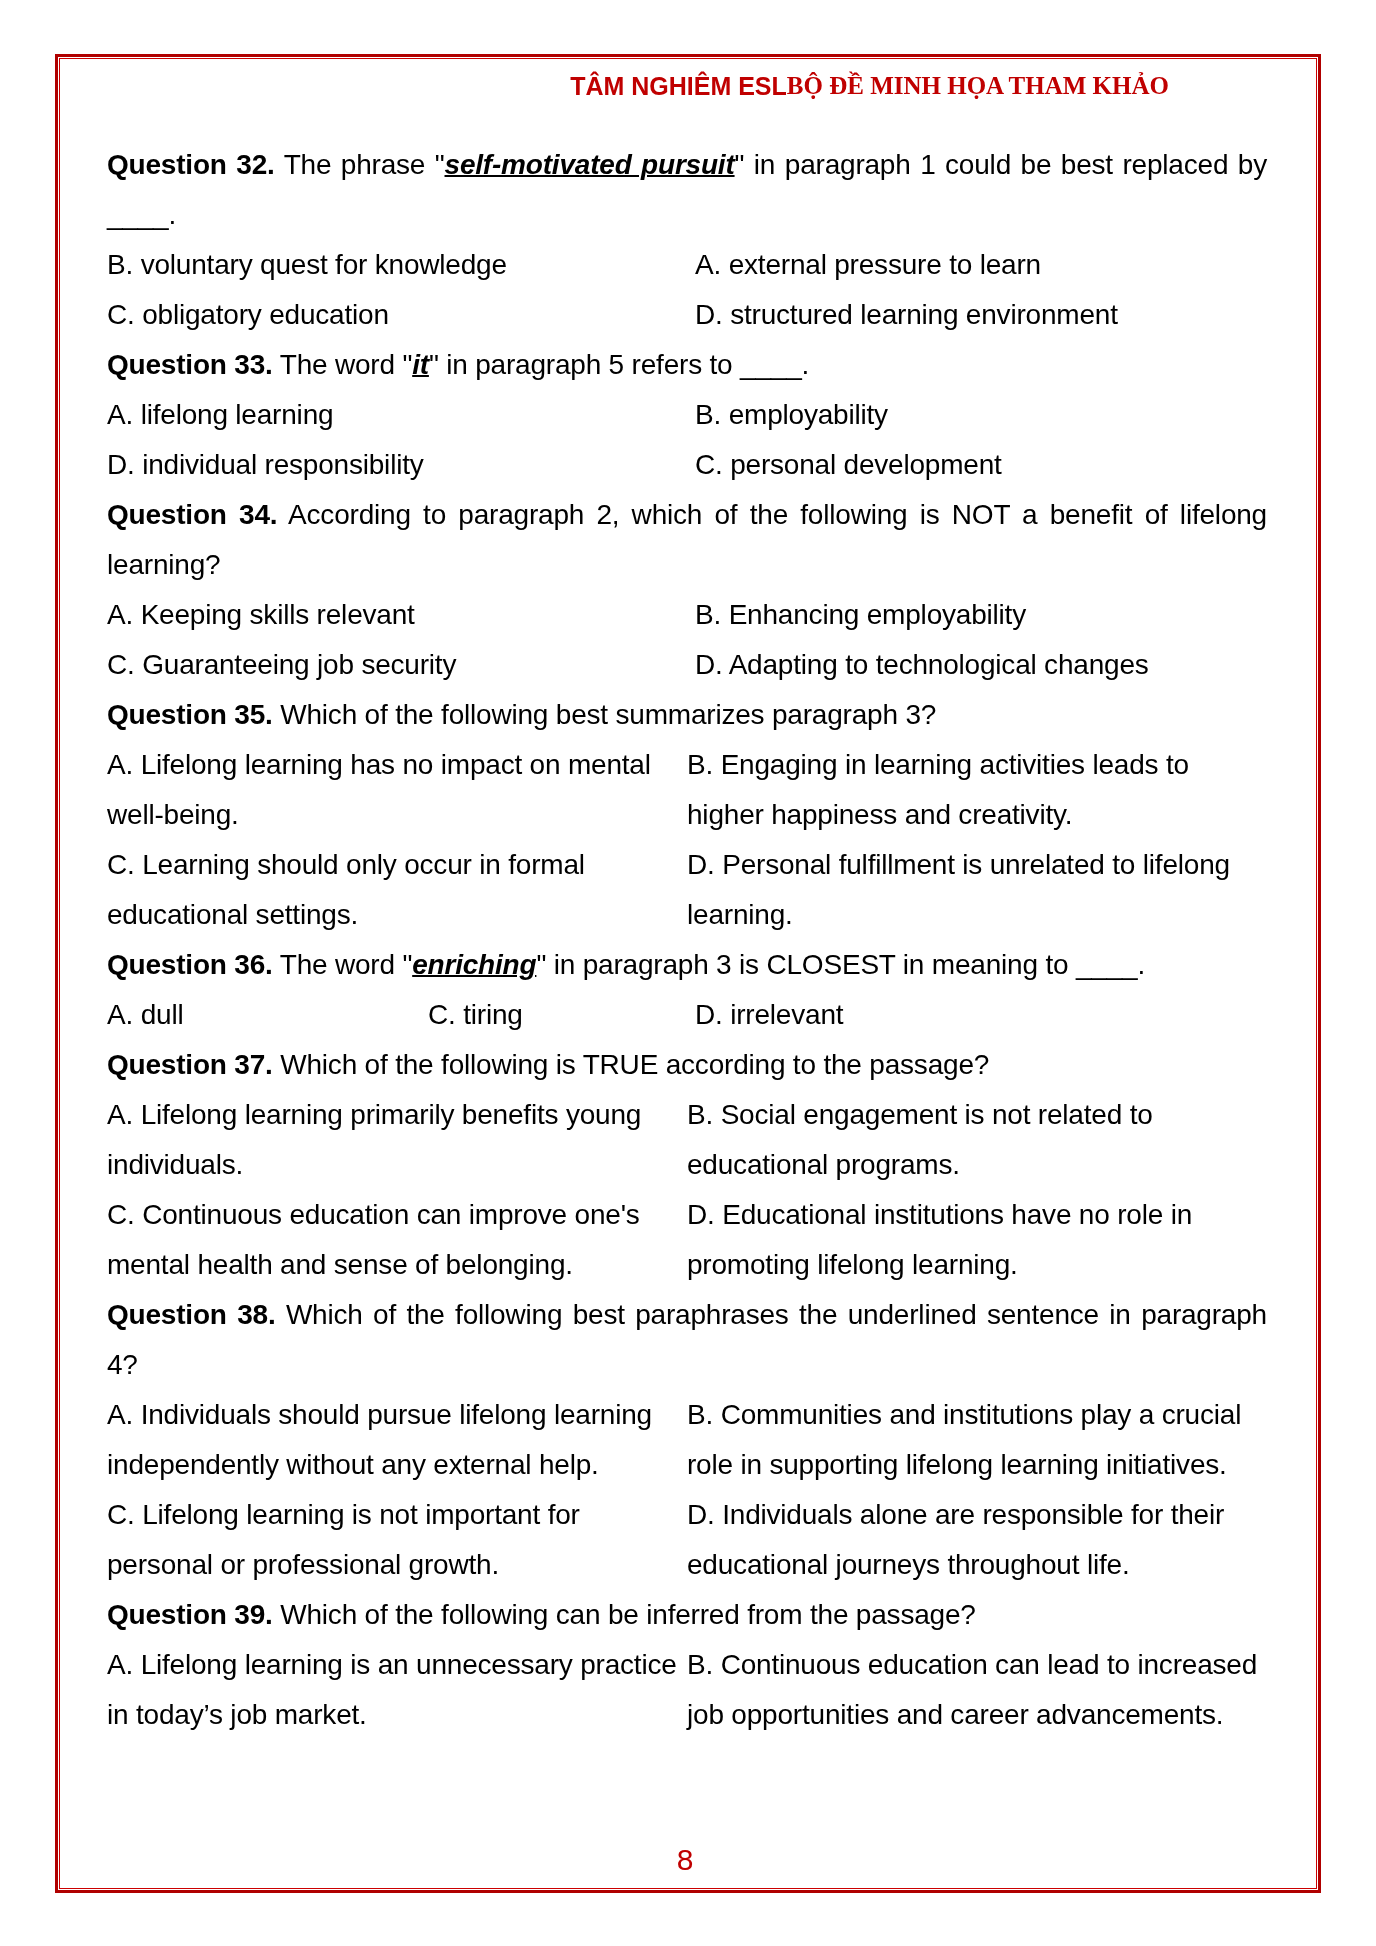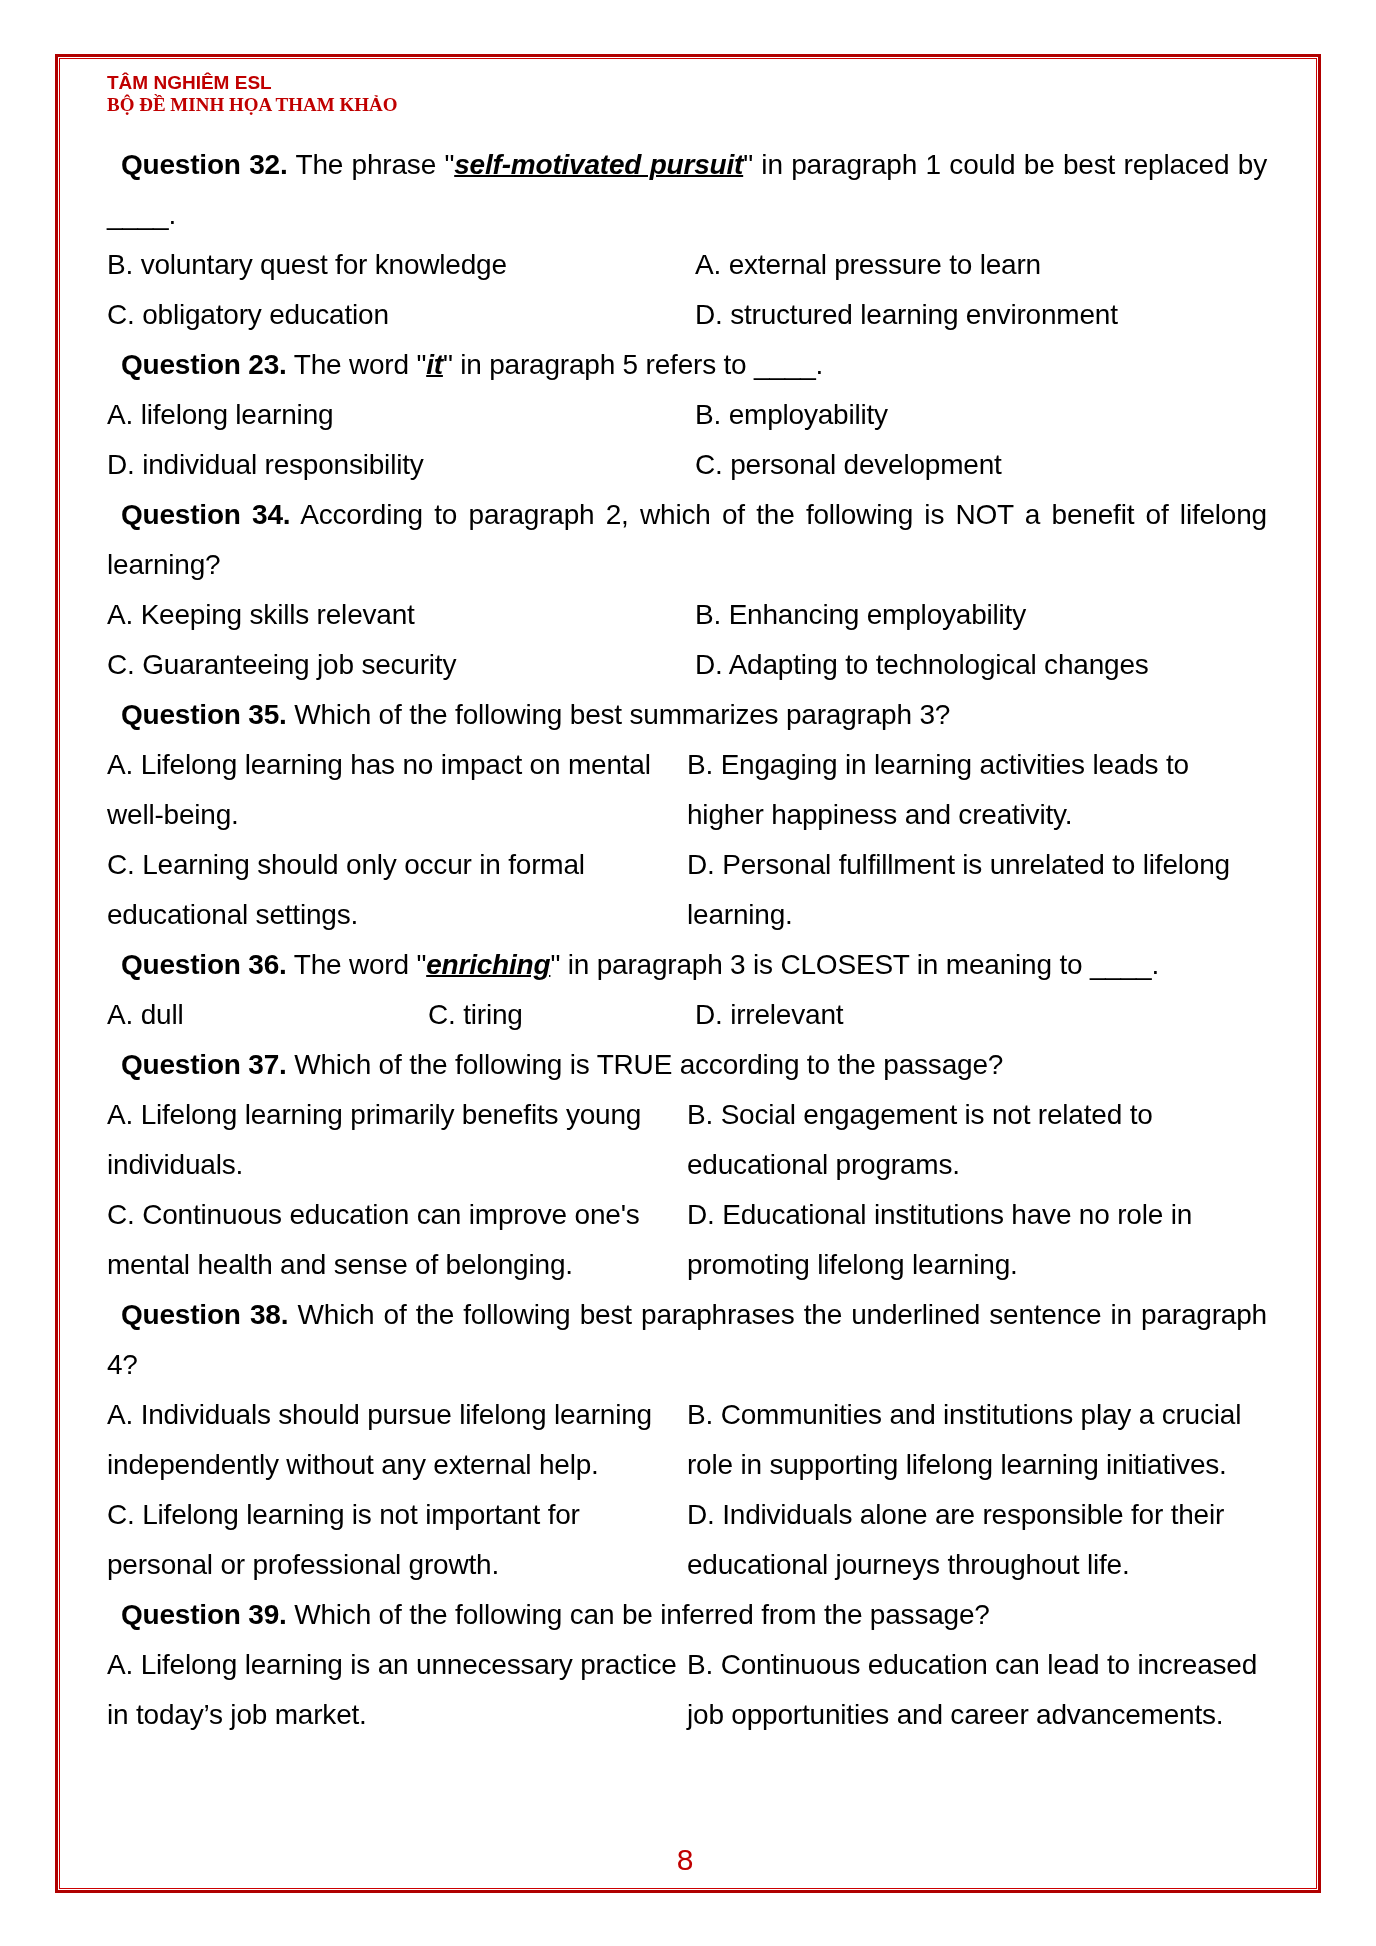--- a/index.html
+++ b/index.html
@@ -24,40 +24,39 @@
     position: absolute;
     inset: 1px;
     border: 1px solid #cc0000;
   }
 
   .page-header {
     position: absolute;
     left: 107px; top: 72px;
     width: 1162px;
     display: flex;
-    justify-content: flex-start;
+    justify-content: flex-end;
     font-weight: bold;
-    font-size: 19px;
+    font-size: 25px;
     color: #c00000;
     letter-spacing: 0px;
-    flex-direction: column;
   }
   .page-header .right { padding-right: 100px; font-family: Liberation Serif, serif; }
 
   .content {
     position: absolute;
     left: 107px; top: 140px;
     width: 1160px;
     font-size: 28px;
     line-height: 50px;
     letter-spacing: -0.2px;
   }
 
   .stem { margin: 0; text-align: justify; }
-  .qlabel { font-weight: bold; margin-left: 14px; }
+  .qlabel { font-weight: bold; }
   .phrase {
     font-weight: bold;
     font-style: italic;
     text-decoration: underline;
     text-decoration-thickness: 2px;
   }
 
   .options { display: grid; }
   .options.two-col  { grid-template-columns: 588px 1fr; }
   .options.four-col { grid-template-columns: 321px 267px 264px 1fr; }
@@ -91,21 +90,21 @@
     <div class="question-block">
       <p class="stem"><span class="qlabel">Question 32.</span> <span>The phrase "</span><span class="phrase">self-motivated pursuit</span><span>" in paragraph 1 could be best replaced by ____.</span></p>
       <div class="options two-col">
         <div class="option">B. voluntary quest for knowledge</div>
         <div class="option">A. external pressure to learn</div>
         <div class="option">C. obligatory education</div>
         <div class="option">D. structured learning environment</div>
       </div>
     </div>
     <div class="question-block">
-      <p class="stem"><span class="qlabel">Question 23.</span> <span>The word "</span><span class="phrase">it</span><span>" in paragraph 5 refers to ____.</span></p>
+      <p class="stem"><span class="qlabel">Question 33.</span> <span>The word "</span><span class="phrase">it</span><span>" in paragraph 5 refers to ____.</span></p>
       <div class="options two-col">
         <div class="option">A. lifelong learning</div>
         <div class="option">B. employability</div>
         <div class="option">D. individual responsibility</div>
         <div class="option">C. personal development</div>
       </div>
     </div>
     <div class="question-block">
       <p class="stem"><span class="qlabel">Question 34.</span> <span>According to paragraph 2, which of the following is NOT a benefit of lifelong learning?</span></p>
       <div class="options two-col">

